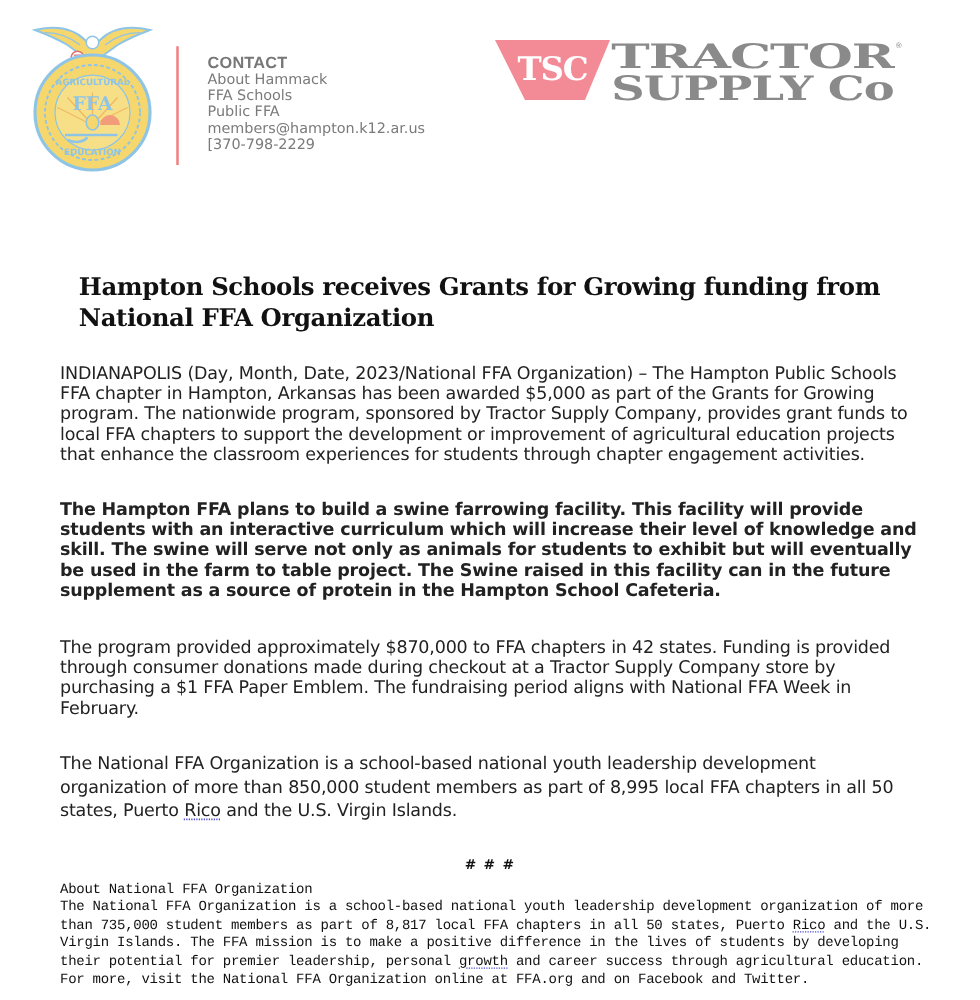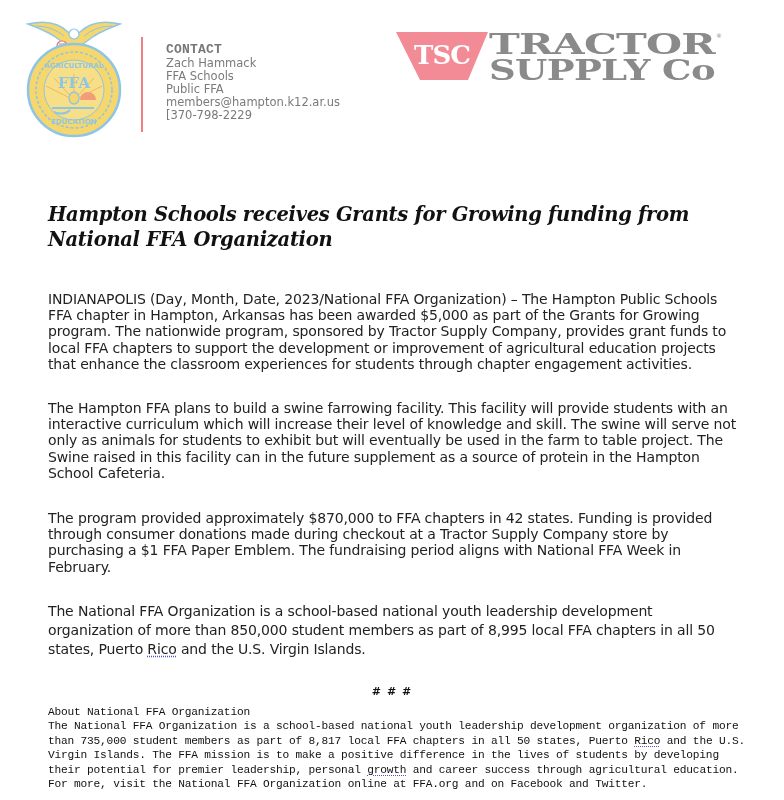--- a/index.html
+++ b/index.html
@@ -5,32 +5,32 @@
   html, body { margin: 0; padding: 0; background: #ffffff; }
   body { width: 784px; height: 800px; position: relative; overflow: hidden; }
   .abs { position: absolute; }
 
   
   .ffa-emblem { left: 24px; top: 16px; width: 100px; height: 122px; }
 
   
   .contact-divider { left: 141px; top: 37px; width: 2px; height: 95px; background: #f08080; }
   .contact { left: 166px; top: 42px; font-family: "DejaVu Sans", sans-serif; font-size: 11.5px; color: #7a7a7a; line-height: 13px; }
-  .contact-heading { font-family: Liberation Mono, monospace; font-weight: bold; font-size: 13px; color: #777; line-height: 15px; letter-spacing: 0.2px; }
+  .contact-heading { font-family: Liberation Sans, sans-serif; font-weight: bold; font-size: 13px; color: #777; line-height: 15px; letter-spacing: 0.2px; }
 
   
   .tsc-logo { left: 396px; top: 30px; width: 330px; height: 52px; }
 
   
   .headline { left: 48px; top: 202px; width: 690px; font-family: "DejaVu Serif", serif; font-weight: bold; font-size: 19.5px; line-height: 25px; color: #111; letter-spacing: -0.3px; }
 
   
   .para { left: 48px; width: 690px; font-family: "DejaVu Sans", sans-serif; font-size: 14px; line-height: 16.2px; color: #222; letter-spacing: -0.15px; }
   .p1 { top: 291px; }
-  .p2 { top: 400px; }
+  .p2 { top: 400px; font-weight: bold; }
   .p3 { top: 510px; }
   .p4 { top: 602px; line-height: 19px; }
   .spell { text-decoration: underline dotted #5050d0; text-underline-offset: 2px; }
 
   .hashes { left: 0; width: 784px; top: 685px; text-align: center; font-family: "DejaVu Sans", sans-serif; font-weight: bold; font-size: 11px; color: #111; letter-spacing: 1px; }
 
   .about { left: 48px; top: 705px; width: 700px; font-family: Liberation Mono, monospace; font-size: 11.2px; line-height: 14.4px; color: #111; letter-spacing: -0.2px; }
 </style>
 </head>
 <body>
@@ -59,36 +59,36 @@
   <ellipse cx="50" cy="82" rx="5" ry="6" fill="#f5d76e" stroke="#8ec5e6" stroke-width="1.3"></ellipse>
   <path d="M28 92 L70 92 M30 96 Q40 100 46 94" stroke="#8ec5e6" stroke-width="2" fill="none"></path>
   <text x="50" y="52" text-anchor="middle" font-family="DejaVu Sans, sans-serif" font-weight="bold" font-size="7" fill="#8ec5e6">AGRICULTURAL</text>
   <text x="50" y="108" text-anchor="middle" font-family="DejaVu Sans, sans-serif" font-weight="bold" font-size="7" fill="#8ec5e6">EDUCATION</text>
 </svg>
 
 <div class="abs contact-divider"></div>
 
 <div class="abs contact">
   <div class="contact-heading">CONTACT</div>
-  <div>Zach Hammack</div>
+  <div>About Hammack</div>
   <div>FFA Schools</div>
   <div>Public FFA</div>
   <div>members@hampton.k12.ar.us</div>
   <div>[370-798-2229</div>
 </div>
 
 <svg class="abs tsc-logo" viewBox="0 0 330 52">
   <path d="M0 2 L92 2 L72 50 L24 50 Z" fill="#f28b96"></path>
   <text x="46" y="34" text-anchor="middle" font-family="DejaVu Serif, serif" font-weight="bold" font-size="26" fill="#ffffff" letter-spacing="-1">TSC</text>
   <text x="93" y="24" font-family="DejaVu Serif, serif" font-weight="bold" font-size="27" fill="#8a8a8a" letter-spacing="-0.5" textLength="226" lengthAdjust="spacingAndGlyphs">TRACTOR</text>
   <text x="93" y="50" font-family="DejaVu Serif, serif" font-weight="bold" font-size="27" fill="#8a8a8a" letter-spacing="-0.5" textLength="226" lengthAdjust="spacingAndGlyphs">SUPPLY Co</text>
   <text x="320" y="8" font-family="DejaVu Sans, sans-serif" font-size="6" fill="#8a8a8a">®</text>
 </svg>
 
-<h1 class="abs headline" style="margin:0;font-style:italic;">Hampton Schools receives Grants for Growing funding from National FFA Organization</h1>
+<h1 class="abs headline" style="margin:15px;">Hampton Schools receives Grants for Growing funding from National FFA Organization</h1>
 
 <p class="abs para p1" style="margin:0;">INDIANAPOLIS (Day, Month, Date, 2023/National FFA Organization) – The Hampton Public Schools FFA chapter in Hampton, Arkansas has been awarded $5,000 as part of the Grants for Growing program. The nationwide program, sponsored by Tractor Supply Company, provides grant funds to local FFA chapters to support the development or improvement of agricultural education projects that enhance the classroom experiences for students through chapter engagement activities.</p>
 <p class="abs para p2" style="margin:0;">The Hampton FFA plans to build a swine farrowing facility.  This facility will provide students with an interactive curriculum which will increase their level of knowledge and skill.  The swine will serve not only as animals for students to exhibit but will eventually be used in the farm to table project.  The Swine raised in this facility can in the future supplement as a source of protein in the Hampton School Cafeteria.</p>
 <p class="abs para p3" style="margin:0;">The program provided approximately $870,000 to FFA chapters in 42 states. Funding is provided through consumer donations made during checkout at a Tractor Supply Company store by purchasing a $1 FFA Paper Emblem. The fundraising period aligns with National FFA Week in February.</p>
 <p class="abs para p4" style="margin:0;"><span>The National FFA Organization is a school-based national youth leadership development organization of more than 850,000 student members as part of 8,995 local FFA chapters in all 50 states, Puerto </span><span class="spell">Rico</span><span> and the U.S. Virgin Islands.</span></p>
 
 <div class="abs hashes"># # #</div>
 
 <div class="abs about">
   <div>About National FFA Organization</div>

